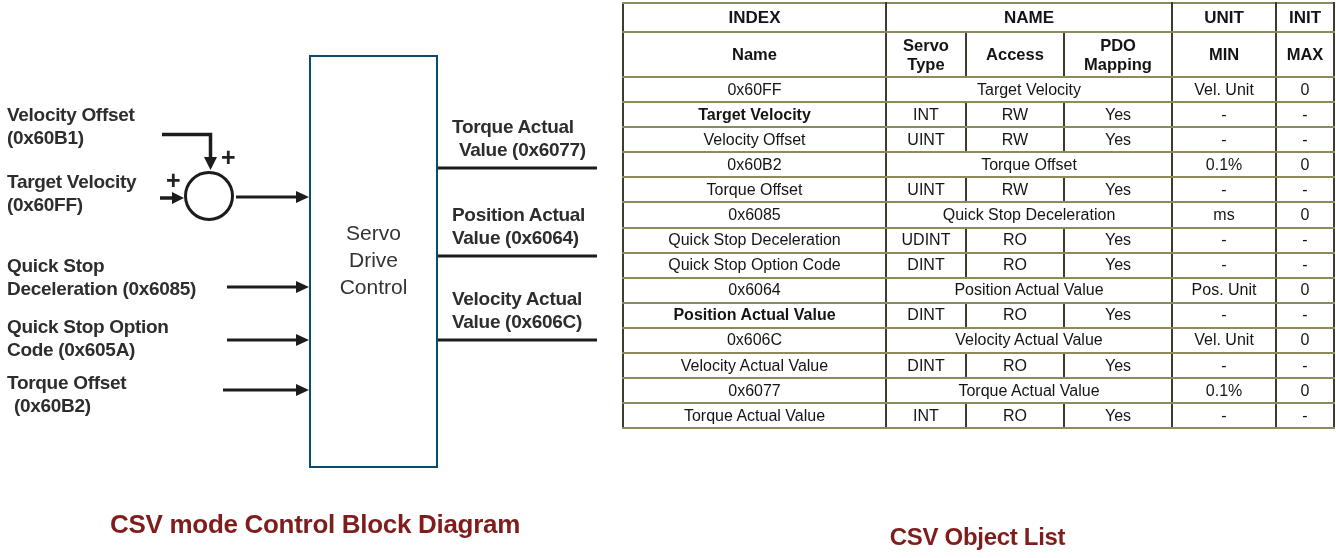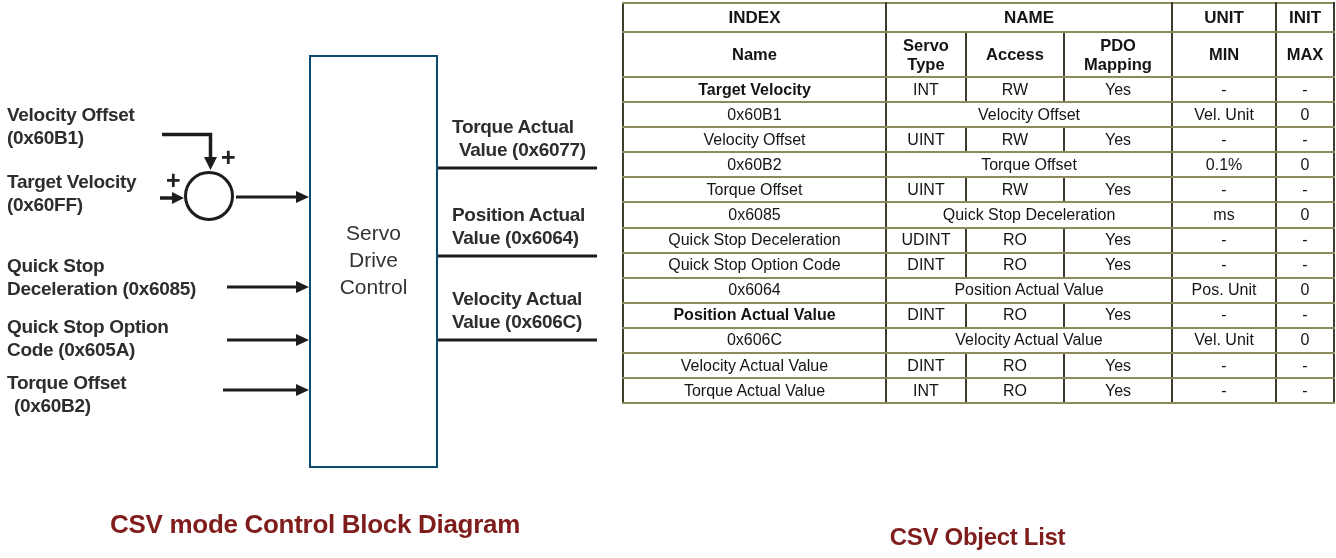--- a/index.html
+++ b/index.html
@@ -154,34 +154,34 @@
 Type</th>
           <th>Access</th>
           <th>PDO
 Mapping</th>
           <th>MIN</th>
           <th>MAX</th>
         </tr>
       </thead>
       <tbody>
           <tr>
+            <td>0x60FF</td>
+            <td colspan="3">Target Velocity</td>
+            <td>Vel. Unit</td>
+            <td>0</td>
+          </tr>
+          <tr>
             <td class="bold">Target Velocity</td>
             <td>INT</td>
             <td>RW</td>
             <td>Yes</td>
             <td>-</td>
             <td>-</td>
           </tr>
           <tr>
-            <td>0x60B1</td>
-            <td colspan="3">Velocity Offset</td>
-            <td>Vel. Unit</td>
-            <td>0</td>
-          </tr>
-          <tr>
             <td>Velocity Offset</td>
             <td>UINT</td>
             <td>RW</td>
             <td>Yes</td>
             <td>-</td>
             <td>-</td>
           </tr>
           <tr>
             <td>0x60B2</td>
             <td colspan="3">Torque Offset</td>
@@ -238,20 +238,26 @@
             <td>Vel. Unit</td>
             <td>0</td>
           </tr>
           <tr>
             <td>Velocity Actual Value</td>
             <td>DINT</td>
             <td>RO</td>
             <td>Yes</td>
             <td>-</td>
             <td>-</td>
+          </tr>
+          <tr>
+            <td>0x6077</td>
+            <td colspan="3">Torque Actual Value</td>
+            <td>0.1%</td>
+            <td>0</td>
           </tr>
           <tr>
             <td>Torque Actual Value</td>
             <td>INT</td>
             <td>RO</td>
             <td>Yes</td>
             <td>-</td>
             <td>-</td>
           </tr>
         </tbody>

